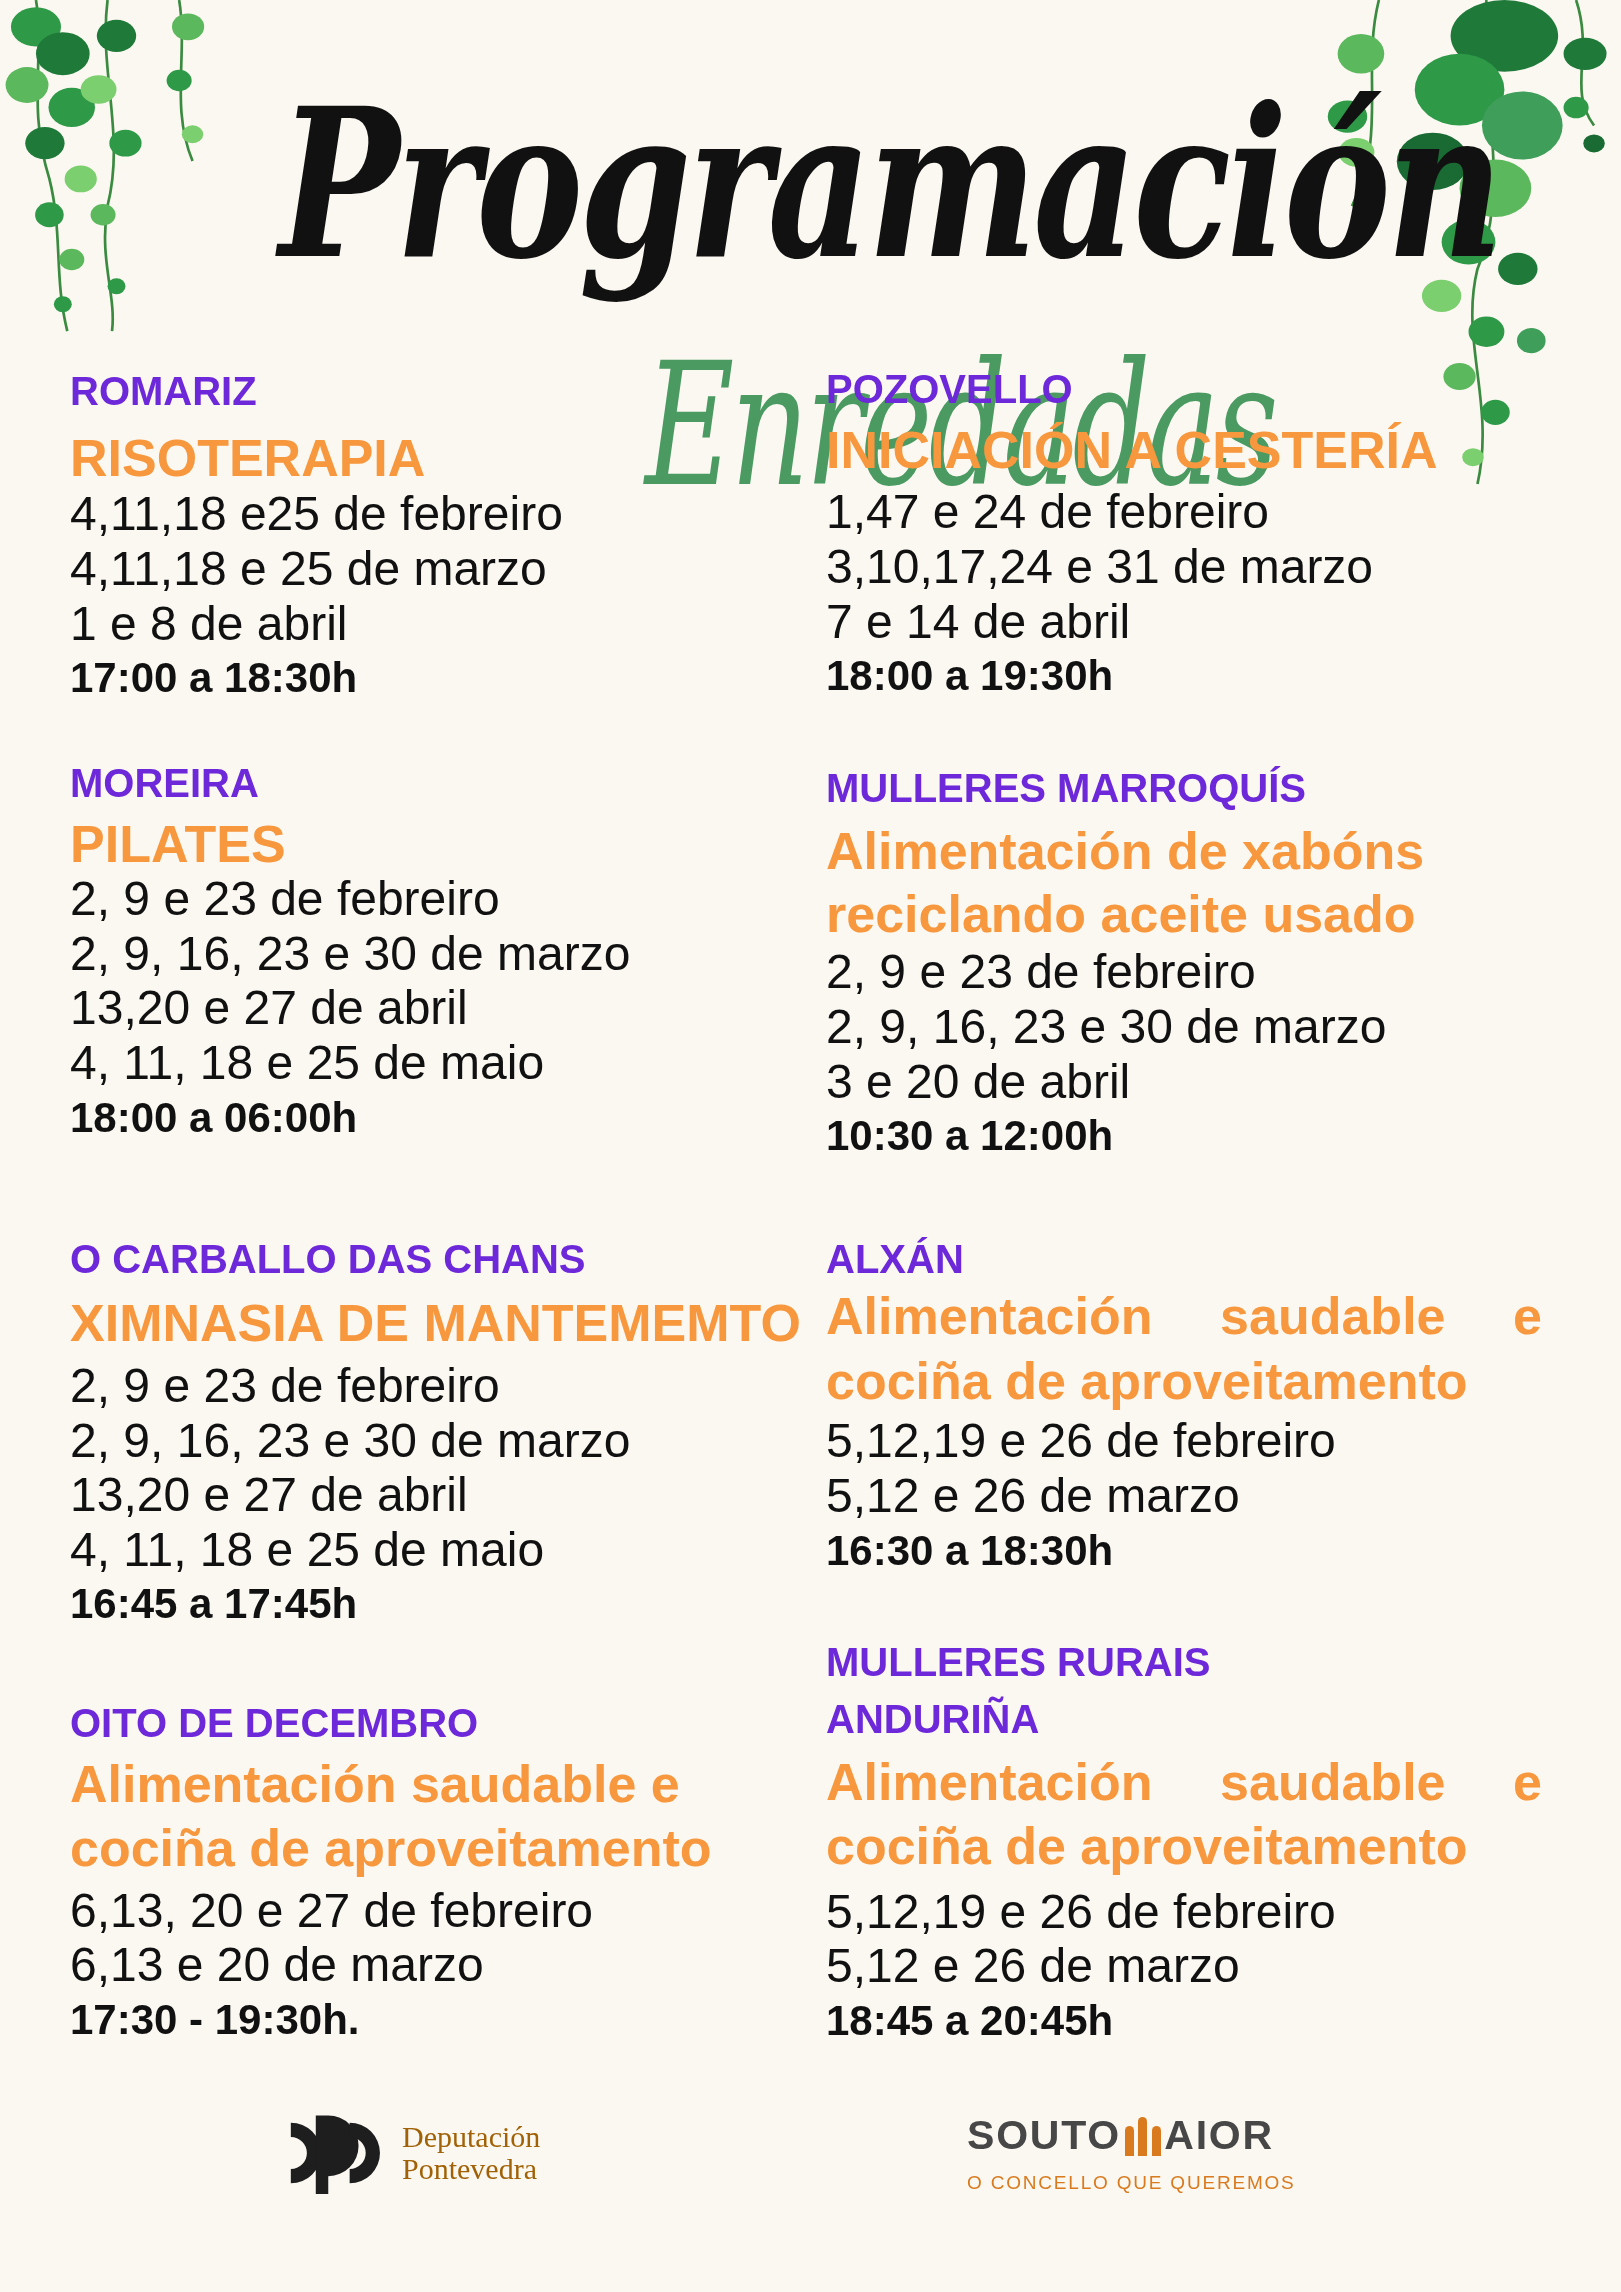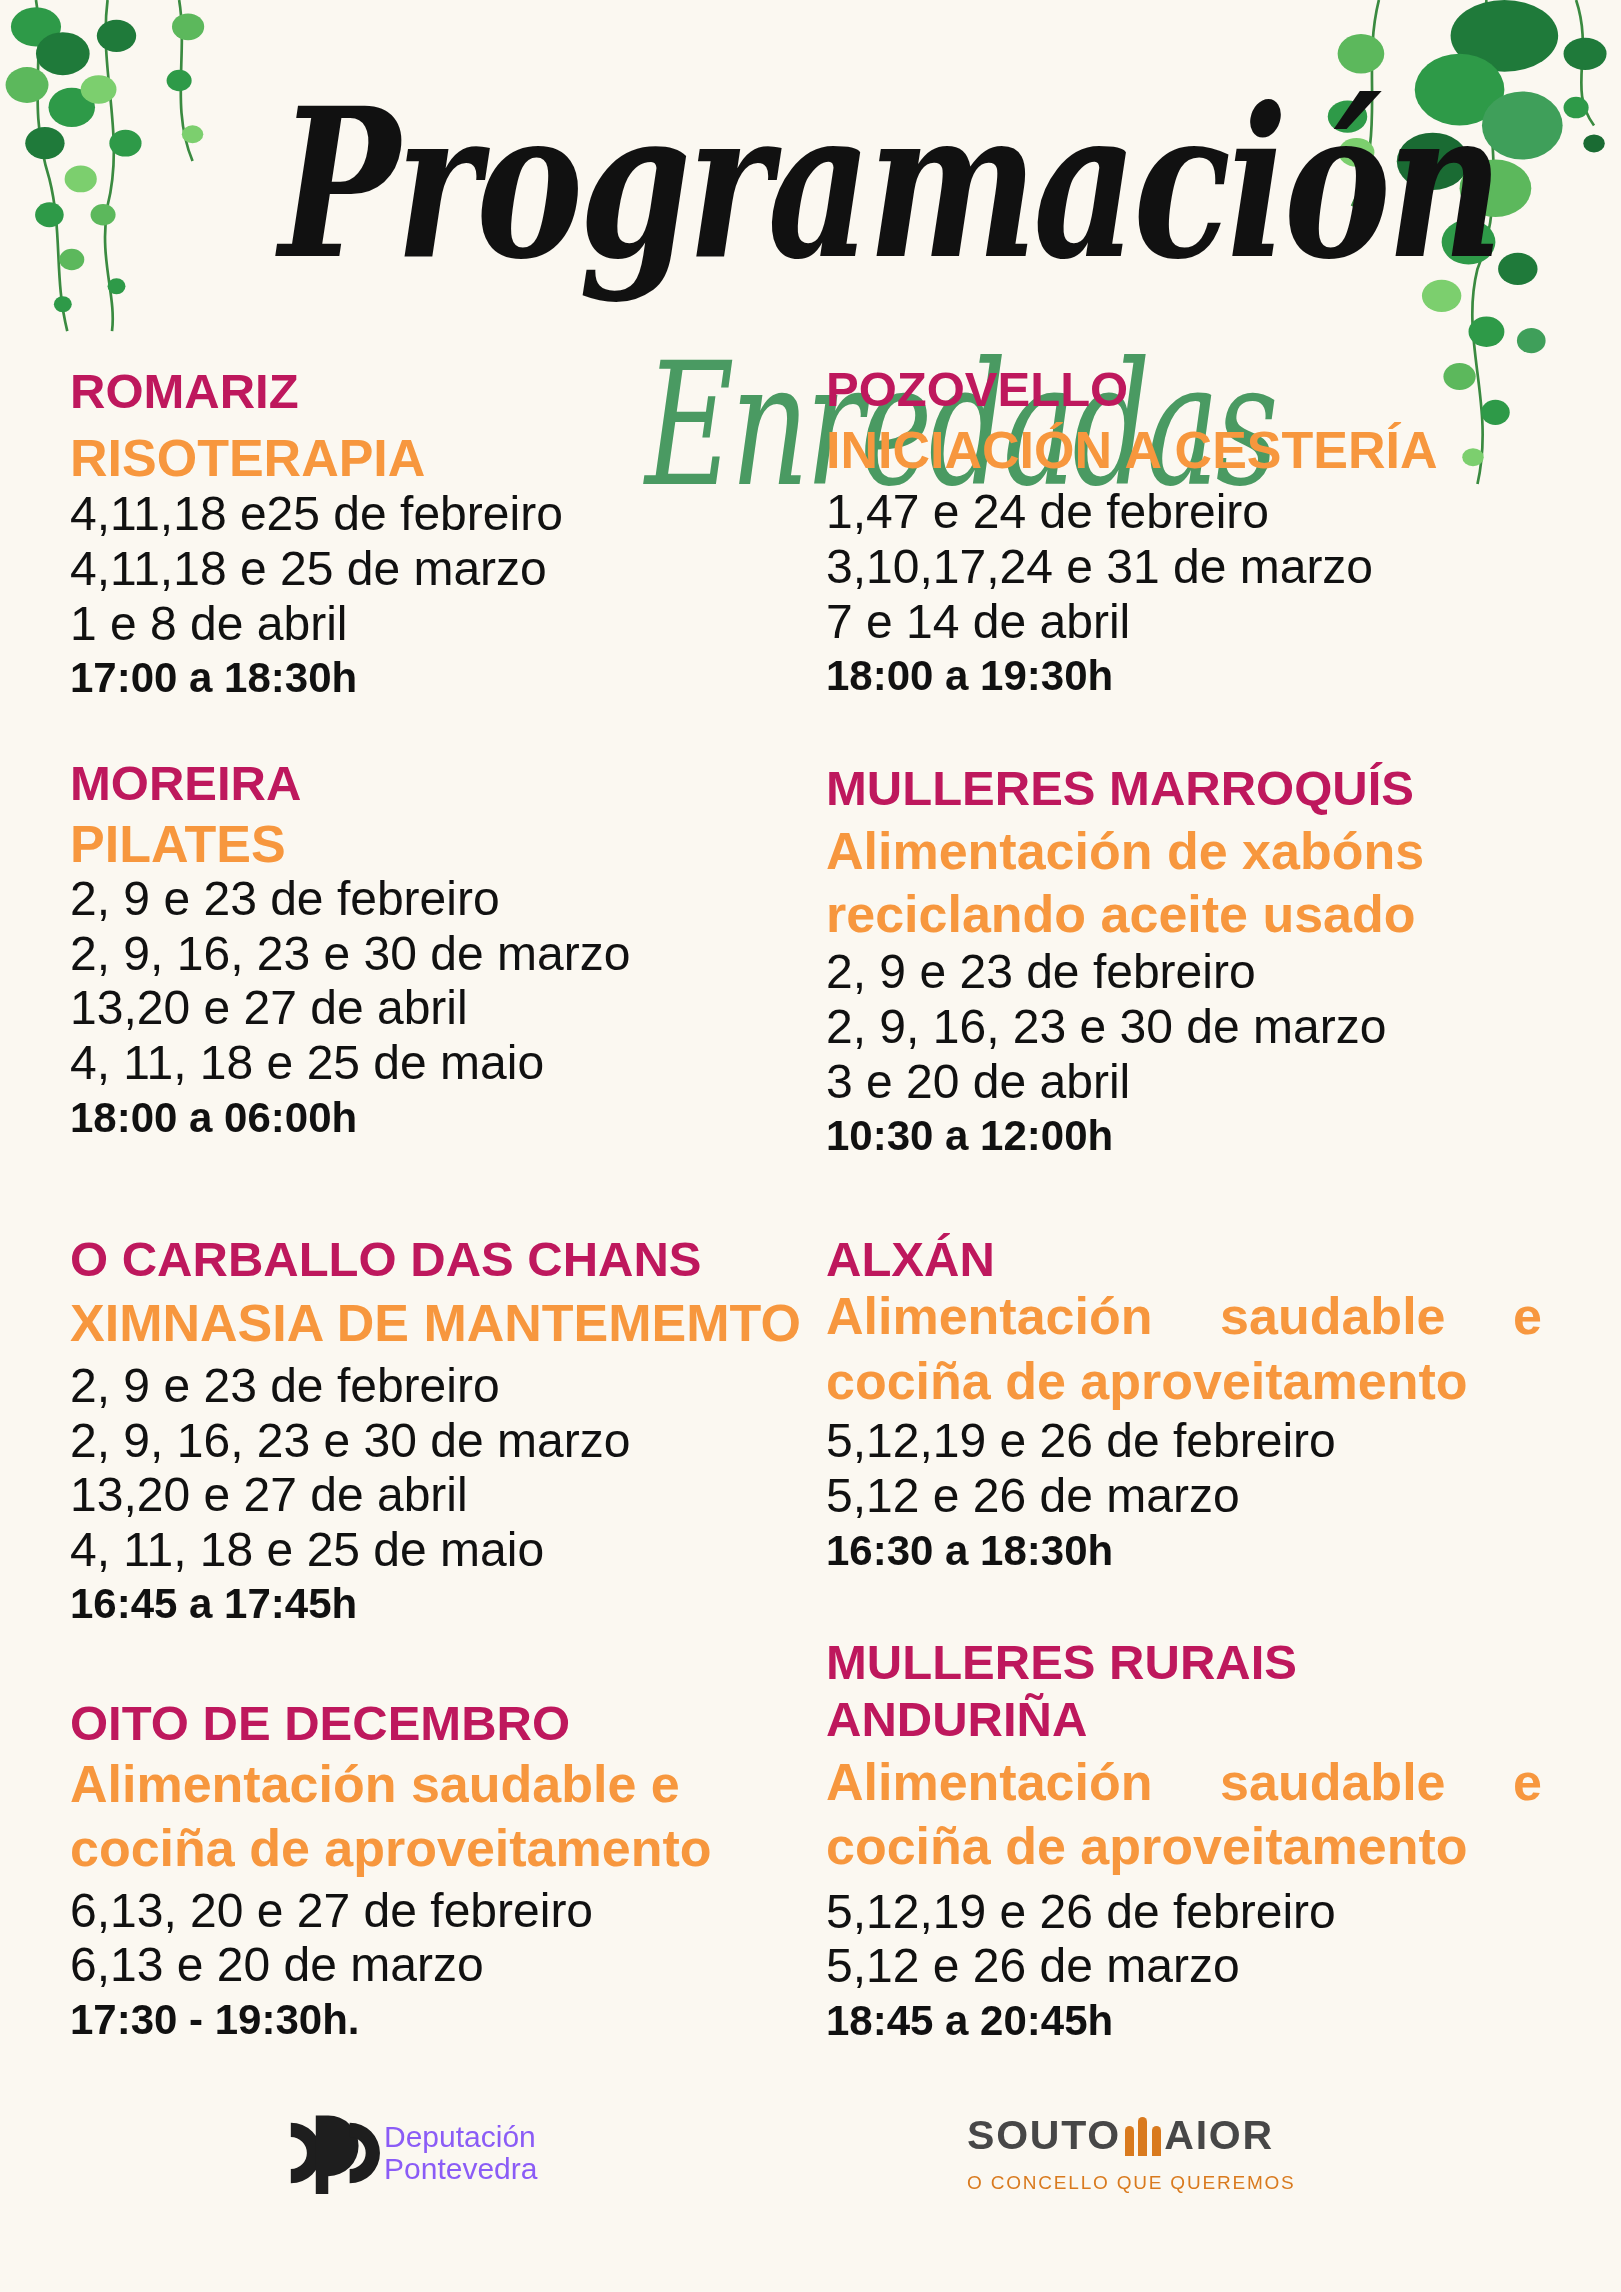--- a/index.html
+++ b/index.html
@@ -23,32 +23,32 @@
     font-size:170px; line-height:1; color:#4a9a62; letter-spacing:-5.4px;
     transform:scaleX(0.72); transform-origin:left top; white-space:nowrap;
     z-index:0;
   }
   .title-main { z-index:1; }
   .block { position:absolute; width:734px; }
   .block.left { left:70px; }
   .block.right { left:826px; width:716px; }
   .line { position:absolute; left:0; white-space:nowrap; }
   .place {
-    color:#be185d; font-weight:bold; font-size:49px; line-height:59px;
+    color:#6d28d9; font-weight:bold; font-size:40px; line-height:59px;
     letter-spacing:0px;
   }
   .activity {
     color:#f7973e; font-weight:bold; font-size:52px; line-height:59px;
   }
   .activity.justify { display:flex; justify-content:space-between; width:716px; }
   .date { color:#111; font-size:48px; line-height:54px; }
   .time { color:#111; font-weight:bold; font-size:42px; line-height:54px; }
   .footer-dp { position:absolute; left:285px; top:2112px; display:flex; align-items:center; }
   .footer-dp .dp-logo { width:99px; height:82px; }
-  .footer-dp .dp-text { font-size:30px; line-height:32px; color:#8b5cf6; }
+  .footer-dp .dp-text { margin-left:18px; font-size:30px; line-height:32px; color:#a16207;font-family:Liberation Serif, serif; }
   .footer-sm { position:absolute; left:967px; top:2115px; }
   .footer-sm .sm-name { font-size:41px; font-weight:bold; color:#474747; letter-spacing:1.8px; display:flex; align-items:flex-end; line-height:41px;}
   .footer-sm .sm-bars { display:inline-flex; align-items:flex-end; gap:4.5px; margin:0 3.6px; height:41px; }
   .footer-sm .sm-bars span { display:block; width:9px; background:#d97a1e; border-radius:4.5px 4.5px 0 0; }
   .footer-sm .sm-tag { font-size:19px; color:#d97a1e; letter-spacing:1.8px; margin-top:16px; }
 </style>
 </head>
 <body>
 
 <svg class="vines vines-left" viewBox="0 0 260 380">

